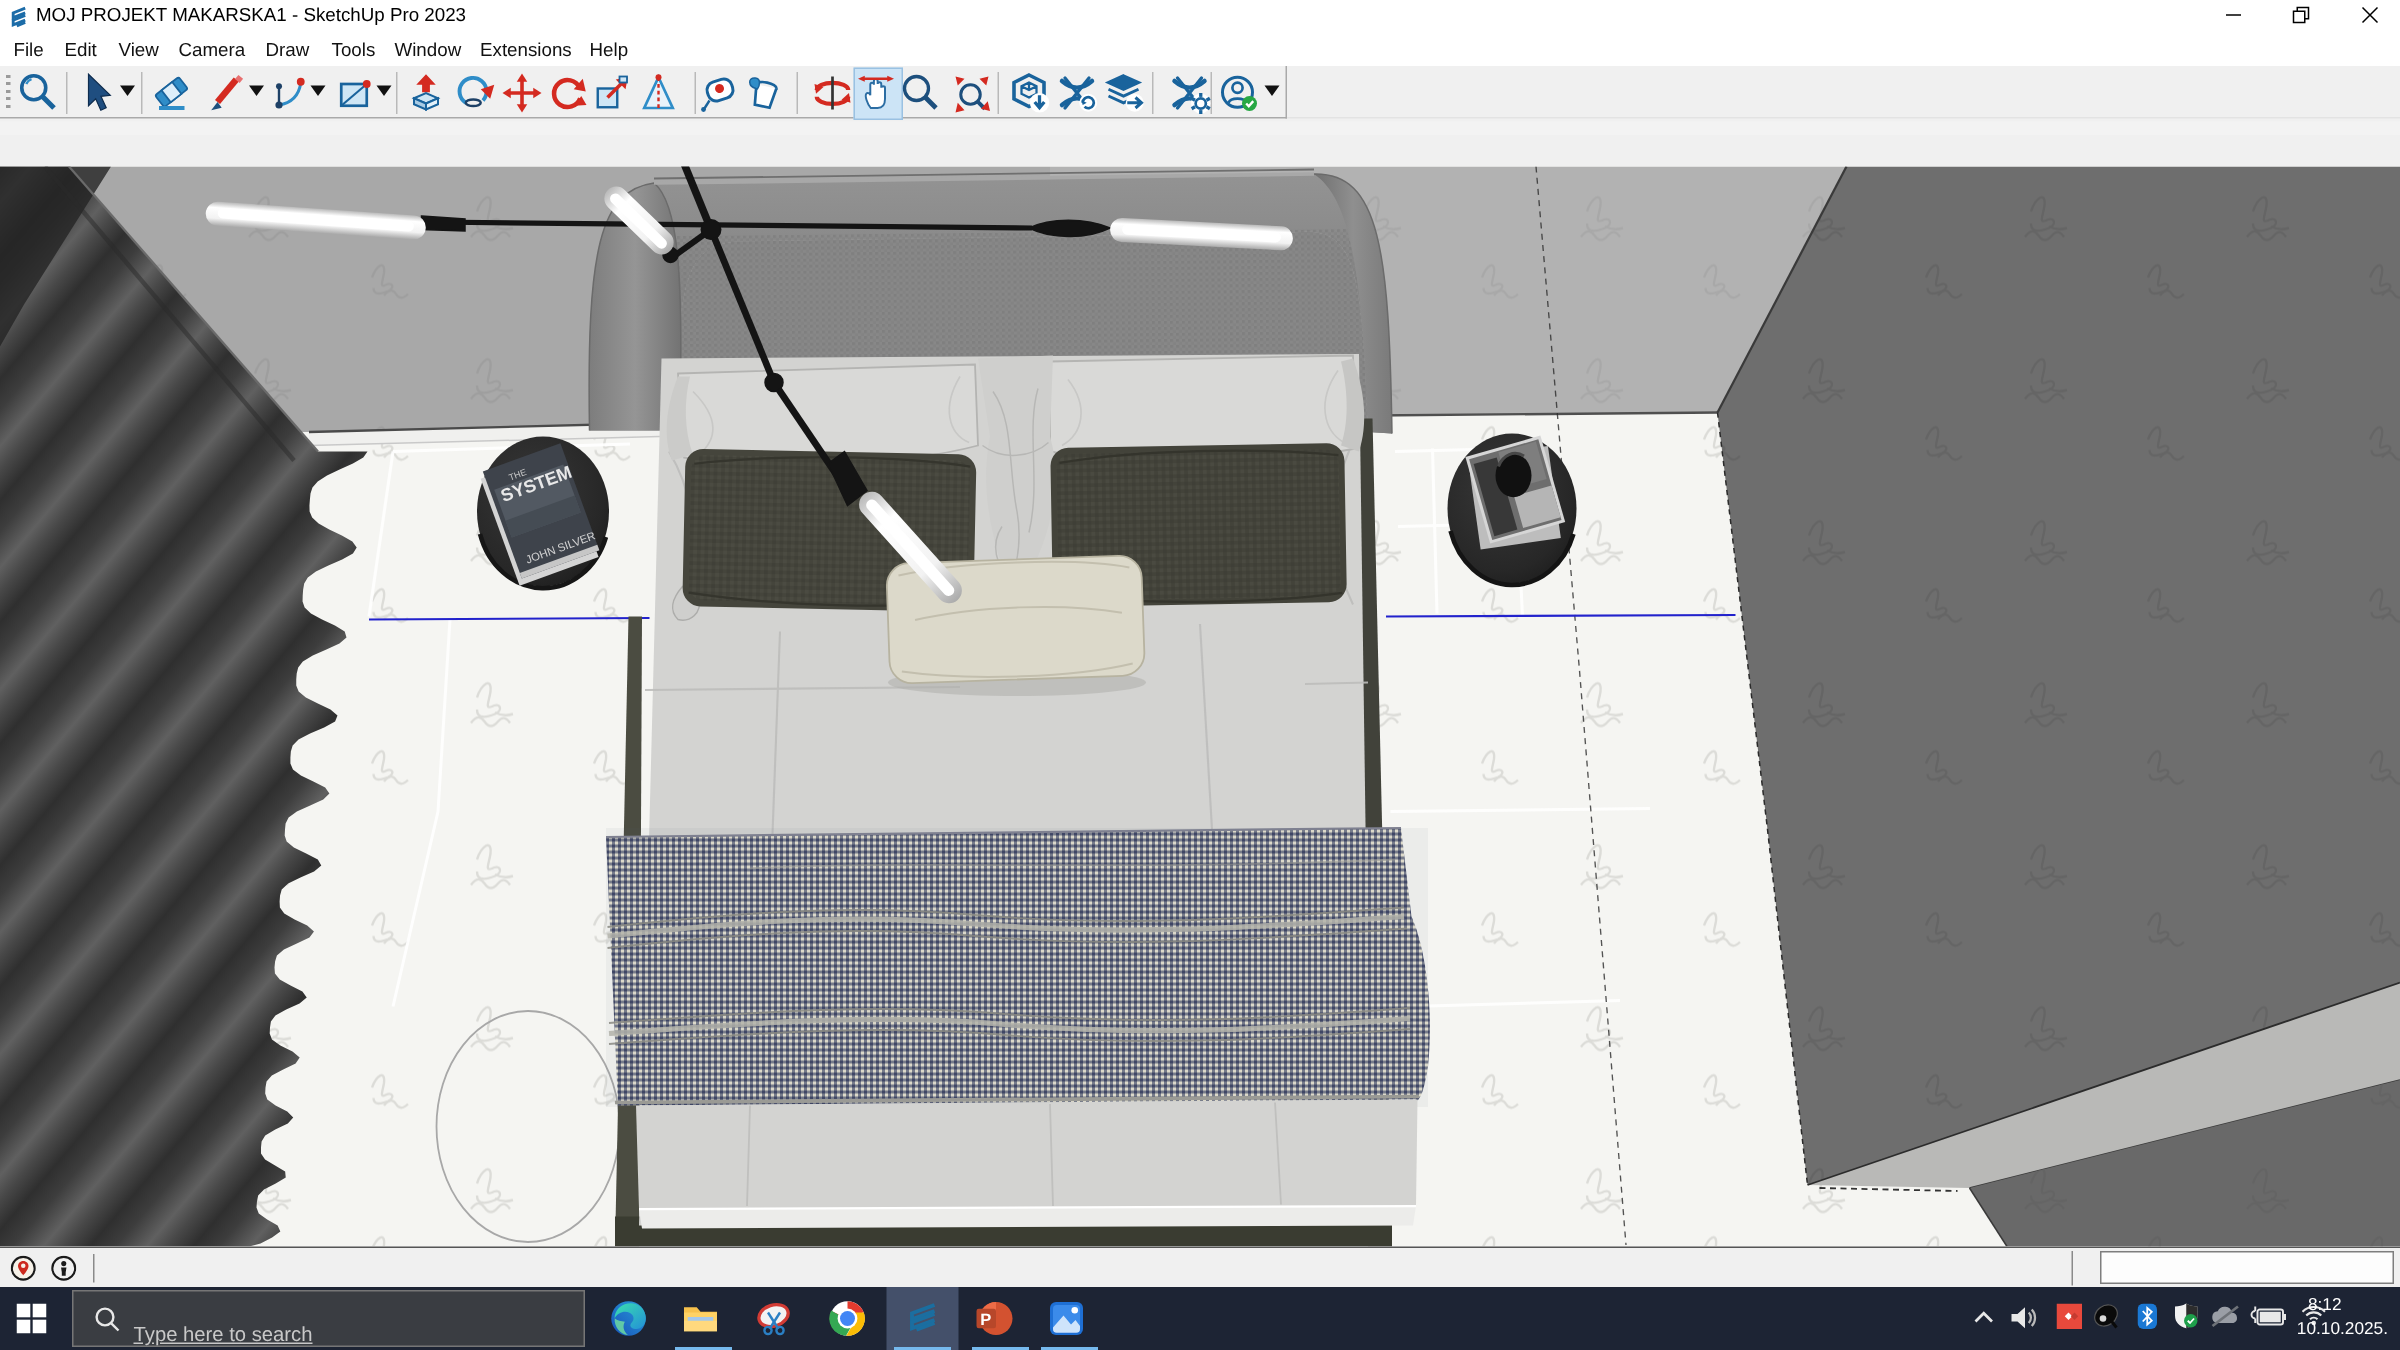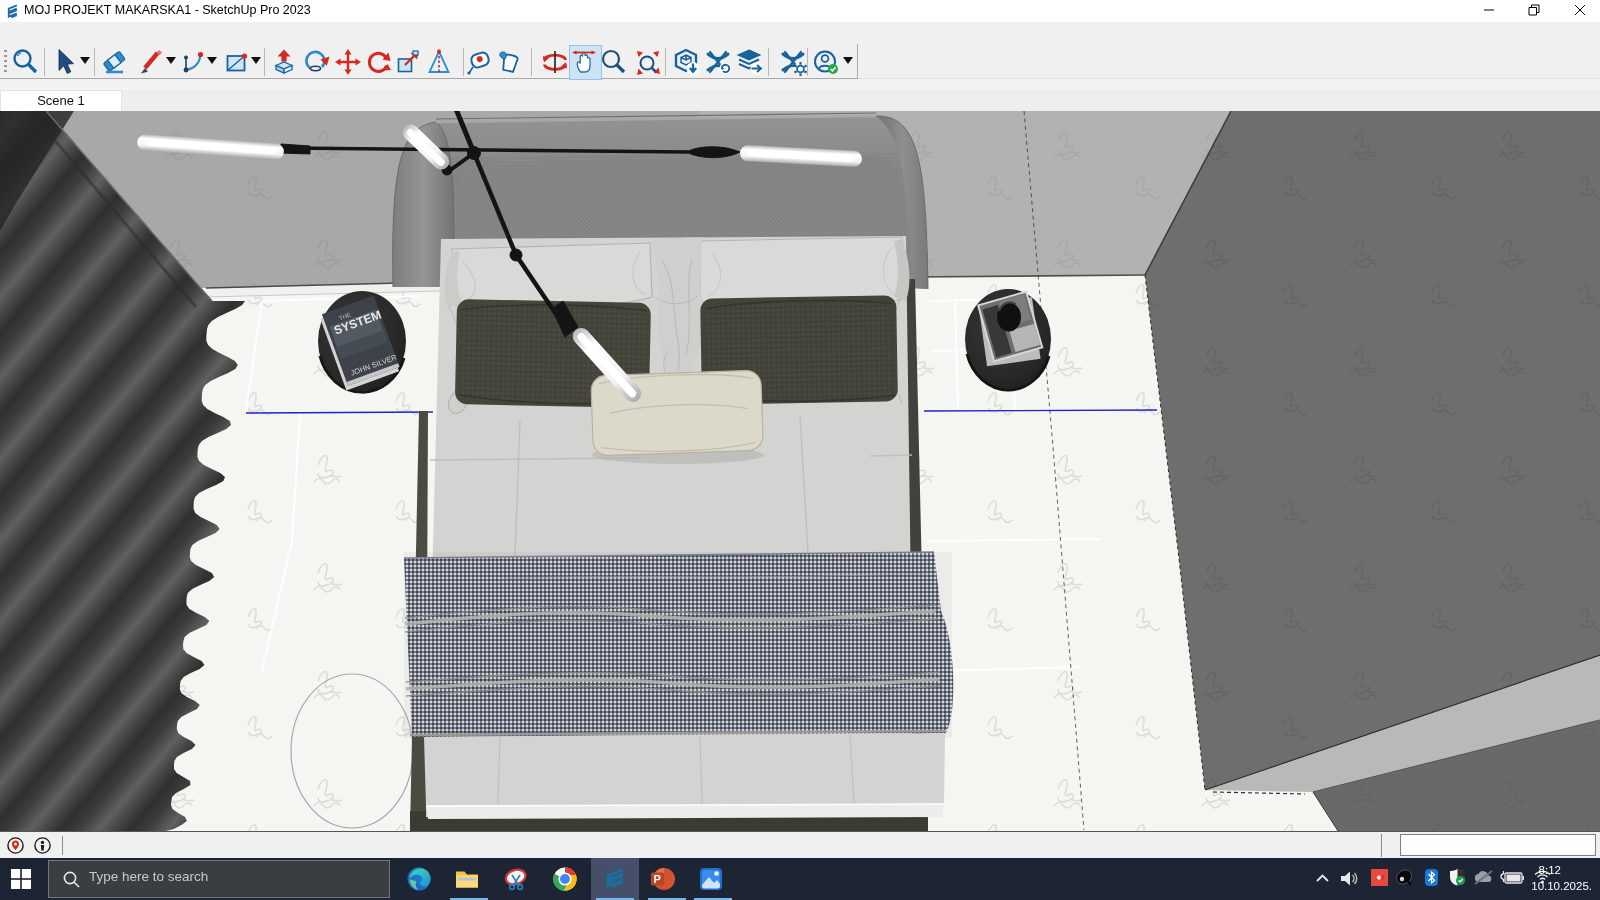--- a/index.html
+++ b/index.html
@@ -29,21 +29,21 @@
   
   #viewport{position:absolute;left:0;top:111px;width:1600px;height:720px;}
   
   #statusbar{position:absolute;left:0;top:831px;width:1600px;height:27px;background:#f0f0f0;border-top:1px solid #555;}
   #ssep1{position:absolute;left:62px;top:4px;width:1px;height:19px;background:#8a8a8a;}
   #ssep2{position:absolute;left:1381px;top:2px;width:1px;height:23px;background:#8a8a8a;}
   #measure{position:absolute;left:1400px;top:2px;width:196px;height:22px;background:#fdfdfd;border:1px solid #7e7e7e;box-sizing:border-box;}
   
   #taskbar{position:absolute;left:0;top:858px;width:1600px;height:42px;background:#1d2434;}
   #searchbox{position:absolute;left:48px;top:2px;width:342px;height:38px;background:#3a3d42;border:1px solid #767676;box-sizing:border-box;}
-  #searchbox .stext{position:absolute;left:40px;top:8px;font-size:13.5px;color:#c8c8c8;}
+  #searchbox .stext{position:absolute;left:40px;top:21px;font-size:13.5px;color:#c8c8c8;text-decoration:underline;}
   .tbicon{position:absolute;top:7px;width:28px;height:28px;}
   #skhl{position:absolute;left:591px;top:0;width:48px;height:42px;background:#44506a;}
   .underline{position:absolute;top:40px;height:2px;background:#76b9ed;}
   #tray{position:absolute;right:0;top:0;height:42px;}
   #clock{position:absolute;right:8px;top:4px;color:#ffffff;font-size:11.5px;text-align:right;line-height:16px;}
 </style>
 </head>
 <body>
 <div id="app">
 
@@ -60,20 +60,31 @@
         <path d="M1 6 H11" stroke="#000" stroke-width="1"></path>
       </svg>
     <svg class="wb" style="right:60px" width="12" height="12" viewBox="0 0 12 12">
         <path d="M1 3.5 H8.5 V11 H1 Z M3.5 3.5 V1 H11 V8.5 H8.5" stroke="#000" stroke-width="1" fill="none"></path>
       </svg>
     <svg class="wb" style="right:14px" width="12" height="12" viewBox="0 0 12 12">
         <path d="M1 1 L11 11 M11 1 L1 11" stroke="#000" stroke-width="1"></path>
       </svg>
   </div>
 
+  <div id="menubar">
+    <span style="left:9px">File</span>
+    <span style="left:43px">Edit</span>
+    <span style="left:79px">View</span>
+    <span style="left:119px">Camera</span>
+    <span style="left:177px">Draw</span>
+    <span style="left:221px">Tools</span>
+    <span style="left:263px">Window</span>
+    <span style="left:320px">Extensions</span>
+    <span style="left:393px">Help</span>
+  </div>
 
   <div id="toolbar">
     <div id="tbpanel"></div>
       <div id="tbline2"></div>
     <div id="grip"></div>
     <div id="panhl"></div>
 
     <div class="tsep" style="left:44px"></div>
     <div class="tsep" style="left:94px"></div>
     <div class="tsep" style="left:264px"></div>
@@ -248,25 +259,20 @@
       </svg>
     <svg class="ticon" style="left:811px" width="30" height="30" viewBox="0 0 30 30">
         <circle cx="14" cy="14.5" r="10" fill="none" stroke="#19639c" stroke-width="2"></circle>
         <circle cx="14" cy="11.5" r="3.4" fill="none" stroke="#19639c" stroke-width="1.8"></circle>
         <path d="M8 21.5 C9.5 17.8 18.5 17.8 20 21.5" fill="none" stroke="#19639c" stroke-width="1.8"></path>
         <circle cx="22" cy="22" r="5" fill="#27a844"></circle>
         <path d="M19.8 22 L21.5 23.8 L24.5 20.4" stroke="#fff" stroke-width="1.6" fill="none"></path>
       </svg>
   </div>
   <div id="strip"></div>
-  <div id="tabrow">
-      <div id="scenetab">
-        <div>Scene 1</div>
-      </div>
-    </div>
 
   <div id="viewport">
   <svg width="1600" height="720" viewBox="0 0 1600 720">
   <defs>
   <pattern id="patFloor" width="148" height="108" patternUnits="userSpaceOnUse">
             <g stroke="#dcdcd8" stroke-width="1.6">
               <path d="M22 30 c3 -9 10 -14 9 -4 c-1 7 -4 12 1 10 c5 -3 8 2 2 5 c-5 2 -12 4 -12 -3" fill="none"></path>
 <path d="M34 40 q6 3 12 1 m-28 6 q5 -7 9 -1 q4 6 9 0 q4 -5 8 1" fill="none"></path>
 <path d="M100 74 c3 -8 9 -12 8 -3 c-1 6 -3 10 1 8 c4 -2 7 1 2 4 c-5 2 -10 3 -10 -2" fill="none"></path>
 <path d="M108 86 q5 -6 8 -1 q3 5 8 0" fill="none"></path>

